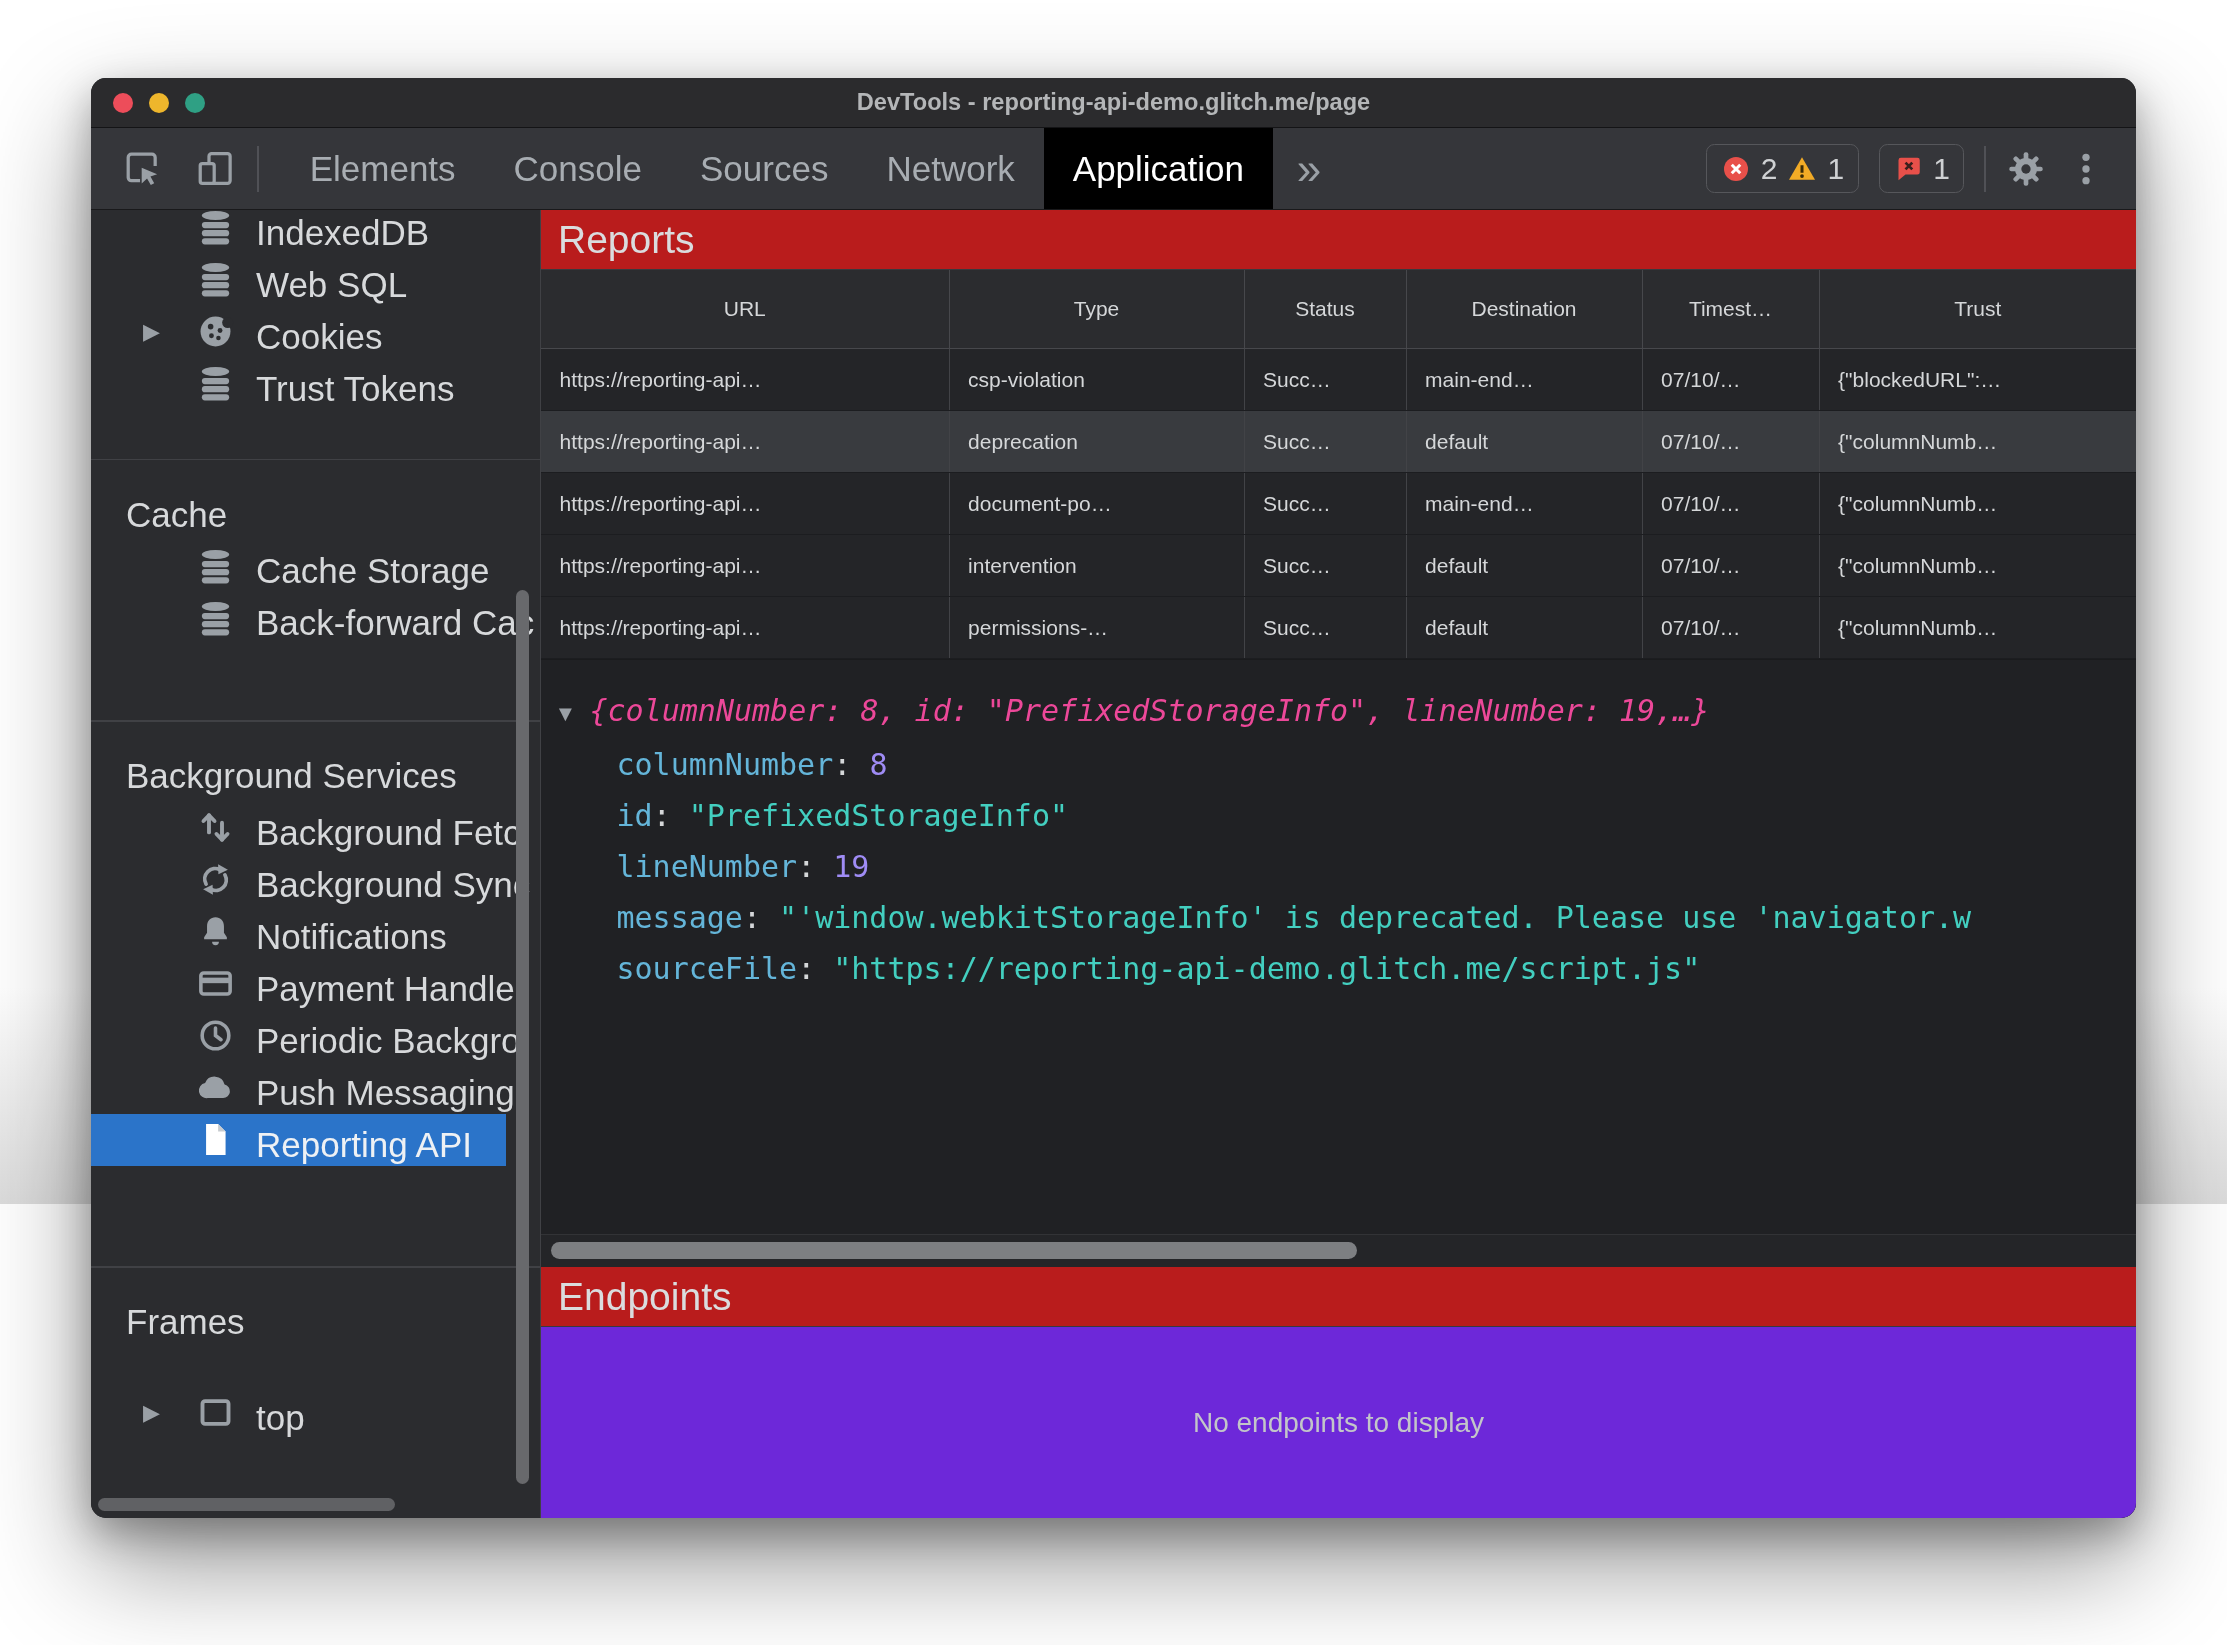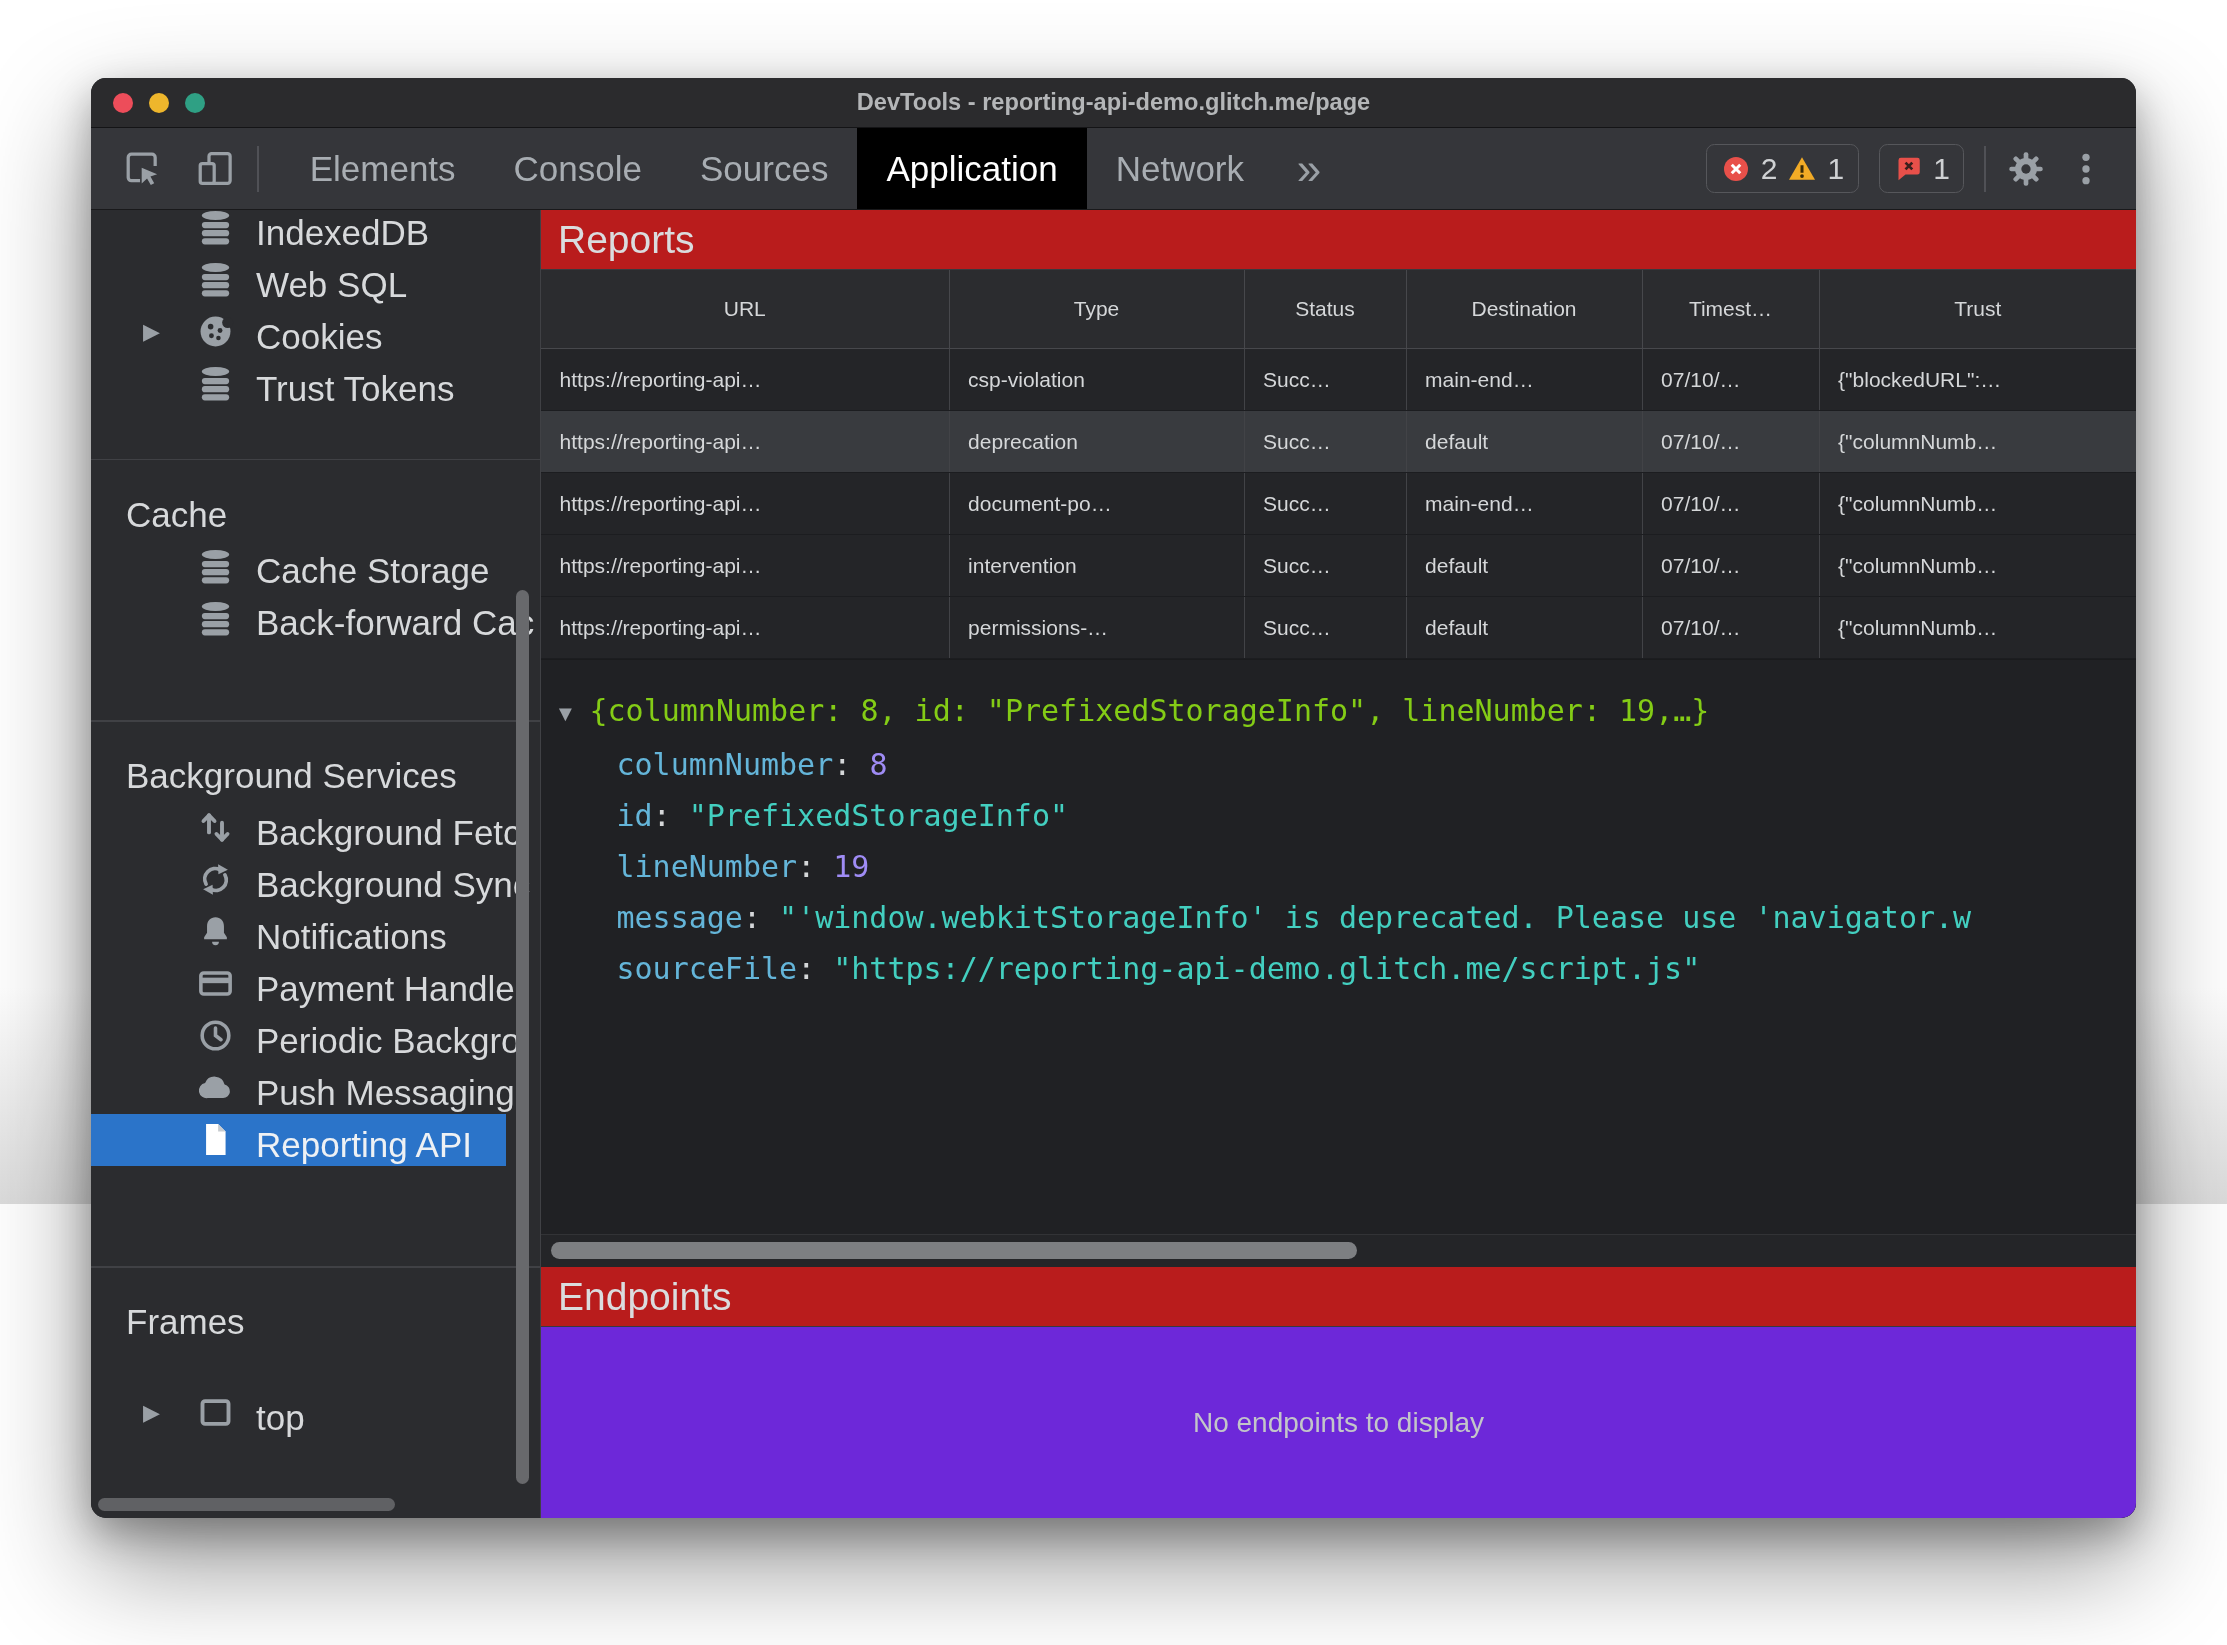--- a/index.html
+++ b/index.html
@@ -79,21 +79,21 @@
   .grid th:last-child, .grid td:last-child { border-right:none; }
   .grid td { height:61px; border-right:1.7px solid #424347; border-bottom:1.7px solid #1c1d20;
     padding:0 18.6px; white-space:nowrap; overflow:hidden; }
   .grid tr.rowsel td { background:#393b3f; }
 
   .detail { flex:1; min-height:0; background:#202124; border-top:1.7px solid #1a1b1d;
     font-family:"DejaVu Sans Mono", monospace; font-size:30px; padding:25px 0 0 13.5px; overflow:hidden; }
   .dline { line-height:51px; white-space:nowrap; }
   .dline .tri { display:inline-block; width:35px; font-size:22px; color:#9aa0a6;
     font-family:"Liberation Sans", sans-serif; }
-  .dline .ptext { color:#84cc16; }
+  .dline .ptext { font-style:italic; color:#ec4899; }
   .dline.child { padding-left:62px; }
   .key { color:#64b5d9; } .sep { color:#d5d7d9; }
   .val-str { color:#43cfc0; } .val-num { color:#9f8cf5; }
 
   .hscroll { height:32px; flex:none; position:relative; background:#242528; border-top:1.7px solid #323336; }
   .hthumb-main { position:absolute; top:6.7px; left:10px; width:806px; height:17px; border-radius:8.4px; background:#7d7f82; }
 
   .endpoints-body { height:191px; flex:none; background:#6d28d9;
     display:flex; align-items:center; justify-content:center; font-size:28px; color:#c3c6c9; }
 </style>
@@ -131,25 +131,25 @@
       <div class="tabs">
         <div class="tab">
             <span>Elements</span>
           </div>
         <div class="tab">
             <span>Console</span>
           </div>
         <div class="tab">
             <span>Sources</span>
           </div>
+        <div class="tab">
+            <span>Network</span>
+          </div>
         <div class="tab selected">
             <span>Application</span>
-          </div>
-        <div class="tab">
-            <span>Network</span>
           </div>
       </div>
       <span class="more">
           <span>»</span>
         </span>
 
       <div class="tb-right">
         <div class="badge-group">
           <svg viewBox="0 0 24 24">
             <circle cx="12" cy="12" r="9.6" fill="#e8504a"></circle>

